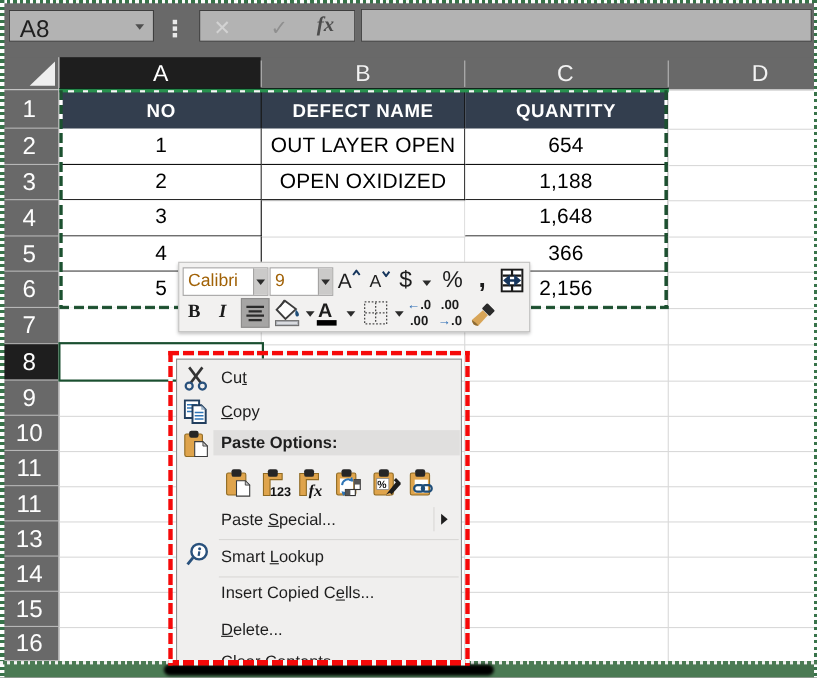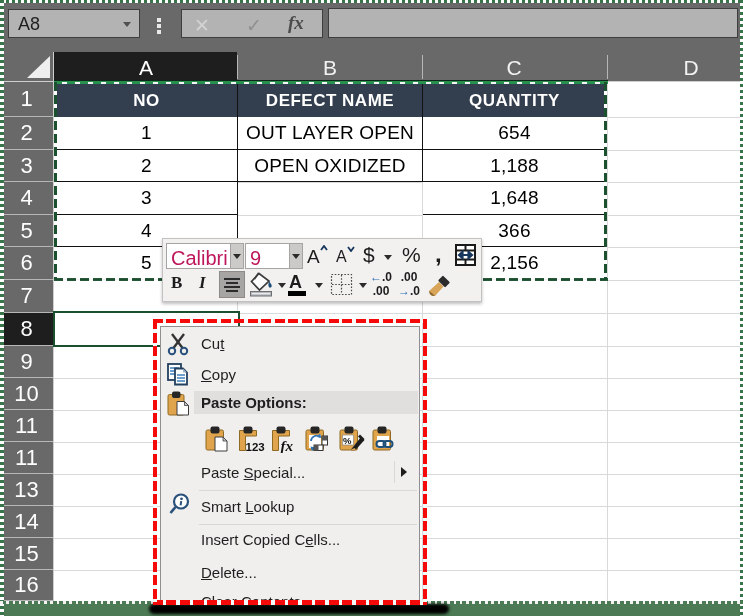--- a/index.html
+++ b/index.html
@@ -5,21 +5,21 @@
 html,body{margin:0;padding:0;}
 body{width:743px;height:616px;position:relative;overflow:hidden;
  font-family:"Liberation Sans",sans-serif;background:#696969;}
 .abs{position:absolute;}
 
 .edge{position:absolute;z-index:40;}
 .edge.h{left:0;width:743px;height:3px;background:repeating-linear-gradient(90deg,#38734a 0 3px,#fdfdfd 3px 6px);}
 .edge.v{top:0;height:616px;width:4px;background:repeating-linear-gradient(180deg,#38734a 0 3px,#fdfdfd 3px 6px);}
 
 #namebox{left:8px;top:9px;width:132px;height:29px;background:#b3b3b3;border:1px solid #3e3e3e;box-sizing:border-box;}
-#namebox .t{position:absolute;left:9px;top:4px;font-size:18px;color:#1f1f1f;}
+#namebox .t{position:absolute;left:9px;top:4px;font-size:22px;color:#1f1f1f;}
 #namebox .dd{position:absolute;right:8px;top:12px;width:0;height:0;border-left:4px solid transparent;border-right:4px solid transparent;border-top:5px solid #4f4f4f;}
 .dot{width:4px;height:4px;background:#e9e9e9;position:absolute;left:157px;}
 #fxbox{left:181px;top:9px;width:142px;height:29px;background:#b3b3b3;border:1px solid #3e3e3e;box-sizing:border-box;}
 #fbar{left:328px;top:8px;width:410px;height:30px;background:#b3b3b3;border:1px solid #3e3e3e;box-sizing:border-box;}
 
 #colhead{left:0;top:52px;width:743px;height:29px;background:#696969;}
 #colhead .line{position:absolute;top:3px;height:24px;width:1px;background:#b7b7b7;}
 #colhead .L{position:absolute;top:3px;font-size:21px;line-height:25px;color:#f2f2f2;width:40px;text-align:center;}
 #selA{position:absolute;left:54px;top:0;width:183px;height:29px;background:#1e1e1e;}
 #hline{left:0;top:81px;width:743px;height:1px;background:#cfcfcf;z-index:3;}
@@ -40,21 +40,21 @@
 
 .ant{position:absolute;z-index:4;}
 #antT{left:54px;top:80px;width:554px;height:4px;border-top:1px solid #10241a;box-sizing:border-box;background-color:#28914f;background-image:repeating-linear-gradient(90deg,transparent 0 8px,#f5f5f5 8px 13px);background-size:100% 2px;background-position:0 100%;background-repeat:no-repeat;}
 #antB{left:54px;top:278px;width:554px;height:3px;opacity:.95;background:repeating-linear-gradient(90deg,#1c5130 0 9px,#fff 9px 13px);}
 .ant.v{width:3px;height:197px;background:repeating-linear-gradient(180deg,#1c5130 0 9px,#fff 9px 13px);}
 
 #a8{left:53px;top:311px;width:187px;height:36px;border:2px solid #1a4f30;box-sizing:border-box;z-index:5;background:#fff;}
 
 #mtb{left:162px;top:238px;width:320px;height:64px;background:#f2f1f0;border:1px solid #c3c2c1;box-sizing:border-box;z-index:10;box-shadow:0 2px 3px rgba(0,0,0,.25);}
 #mtb .combo{position:absolute;top:4px;height:26px;background:#fff;border:1px solid #a5a4a3;box-sizing:border-box;}
-#mtb .combo .txt{position:absolute;left:4px;top:3px;font-size:20px;color:#be185d;}
+#mtb .combo .txt{position:absolute;left:4px;top:3px;font-size:16px;color:#a16207;}
 #mtb .combo .btn{position:absolute;right:0;top:0;width:13px;height:100%;background:#cbcac9;border-left:1px solid #a5a4a3;box-sizing:border-box;}
 .dn{width:0;height:0;border-left:4px solid transparent;border-right:4px solid transparent;border-top:5px solid #2b2b2b;position:absolute;}
 #mtb .ic{position:absolute;color:#1c1c1c;}
 
 #menu{left:160px;top:326px;width:260px;height:275px;background:#f0efee;border:1px solid #8f8f8f;box-sizing:border-box;z-index:30;}
 #menu .item{position:absolute;left:40px;font-size:15px;color:#1e1e1e;white-space:nowrap;}
 #menu .sep{position:absolute;left:38px;right:2px;height:1px;background:#d9d8d6;}
 #menu .band{position:absolute;left:33px;right:1px;top:64px;height:23px;background:#e0dfde;}
 #shadow{left:149px;top:604px;width:300px;height:10px;background:#000;border-radius:6px;filter:blur(1.5px);z-index:44;}
 .red{position:absolute;z-index:45;}

